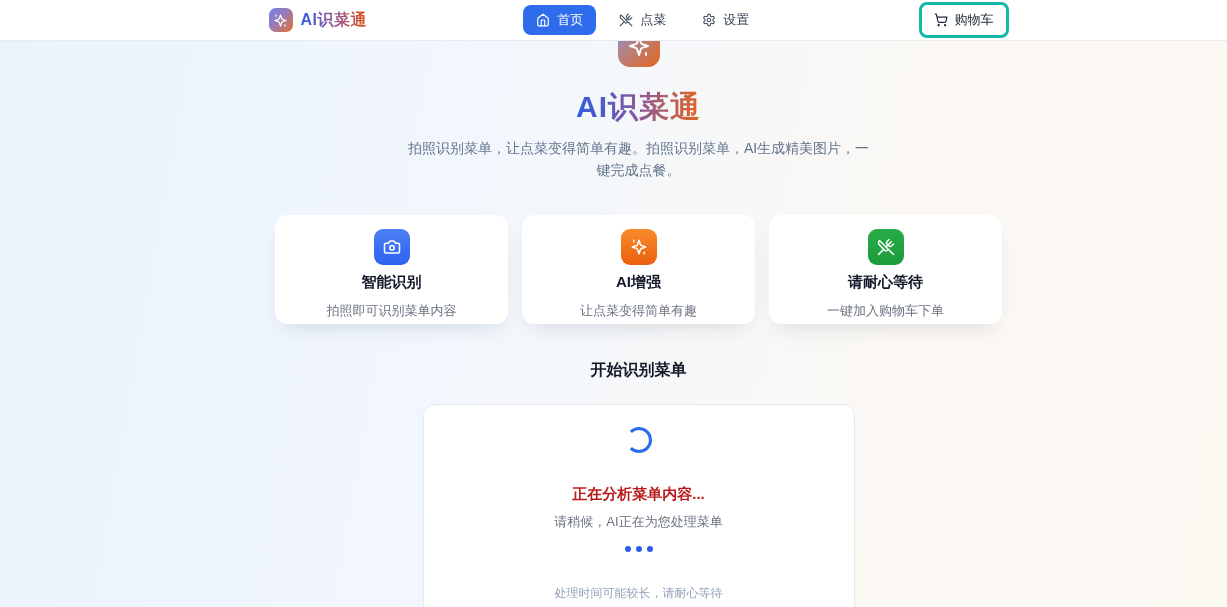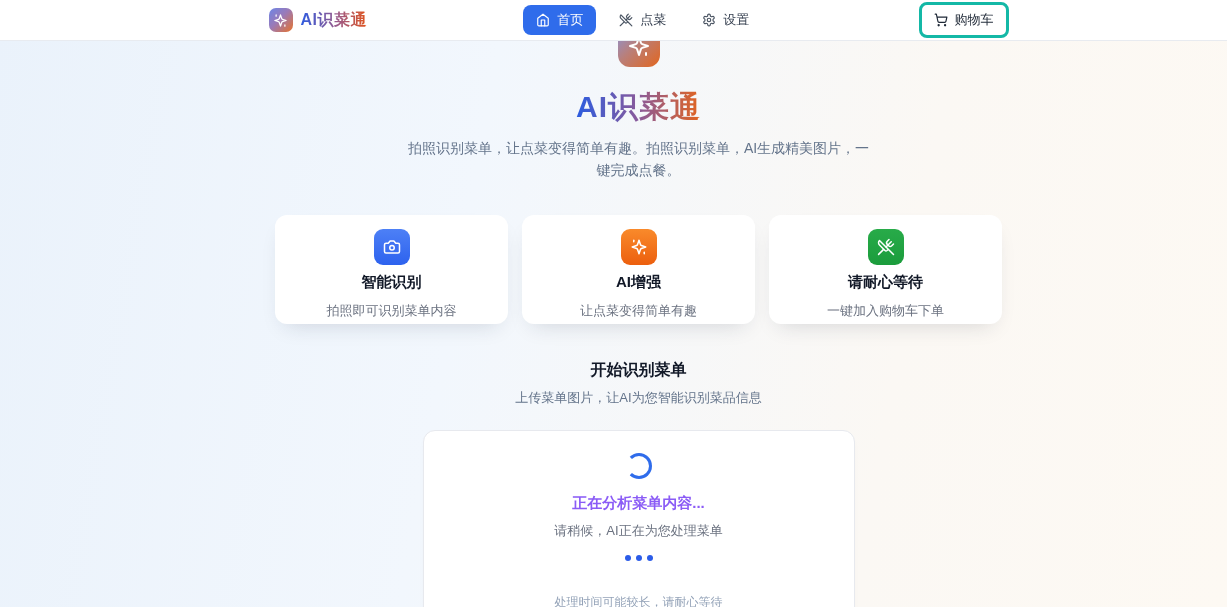--- a/index.html
+++ b/index.html
@@ -92,21 +92,21 @@
     background:#ffffff; border:1px solid #e7e9ee; border-radius:12px;
     box-shadow:0 4px 12px -6px rgba(30,41,59,.08);
     text-align:center; padding:22px 20px 25px 20px;
   }
   .spinner {
     width:26px; height:26px; margin:0 auto;
     border:3px solid #2f6ceb; border-left-color:transparent; border-radius:50%;
     animation:spin 1s linear infinite;
   }
   @keyframes spin { to { transform:rotate(360deg); } }
-  .loading-title { margin-top:15px; font-size:15px; font-weight:700; color:#8b5cf6; }
+  .loading-title { margin-top:32px; font-size:15px; font-weight:700; color:#b91c1c; }
   .loading-sub   { margin-top:9px; font-size:13px; color:#6b7280; }
   .dots { margin-top:15px; display:flex; gap:5px; justify-content:center; }
   .dot { width:6px; height:6px; border-radius:50%; background:#2b5ce8; animation:pulse 1.2s ease-in-out infinite; }
   .dot:nth-child(2){ animation-delay:.2s; } .dot:nth-child(3){ animation-delay:.4s; }
   @keyframes pulse { 0%,100%{opacity:1;} 50%{opacity:.45;} }
   .loading-note { margin-top:33px; font-size:12px; color:#94a3b8; }
 
   svg { display:block; }
 </style>
 </head>
@@ -209,21 +209,20 @@
               <path d="m19 5-7 7"></path>
           </svg>
         </div>
         <div class="feature-title">请耐心等待</div>
         <div class="feature-desc">一键加入购物车下单</div>
       </div>
     </section>
 
     <section class="section-head">
       <h2 class="section-title">开始识别菜单</h2>
-      <p class="section-sub">上传菜单图片，让AI为您智能识别菜品信息</p>
     </section>
 
     <section class="loading-card">
       <div class="spinner"></div>
       <div class="loading-title">正在分析菜单内容...</div>
       <div class="loading-sub">请稍候，AI正在为您处理菜单</div>
       <div class="dots">
         <span class="dot"></span>
           <span class="dot"></span>
           <span class="dot"></span>

